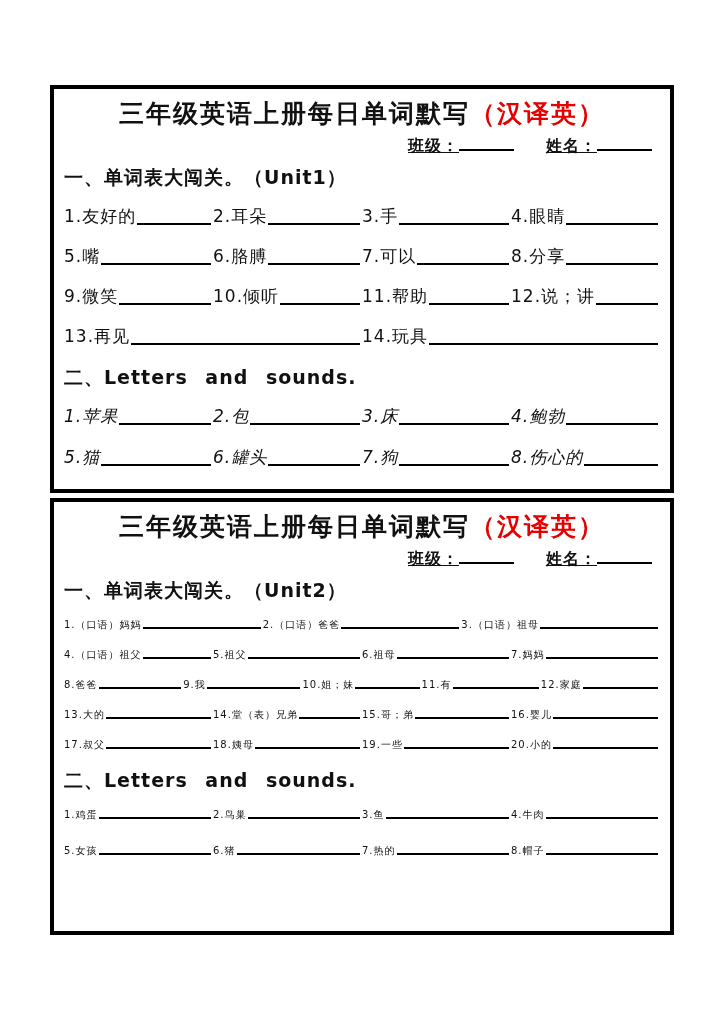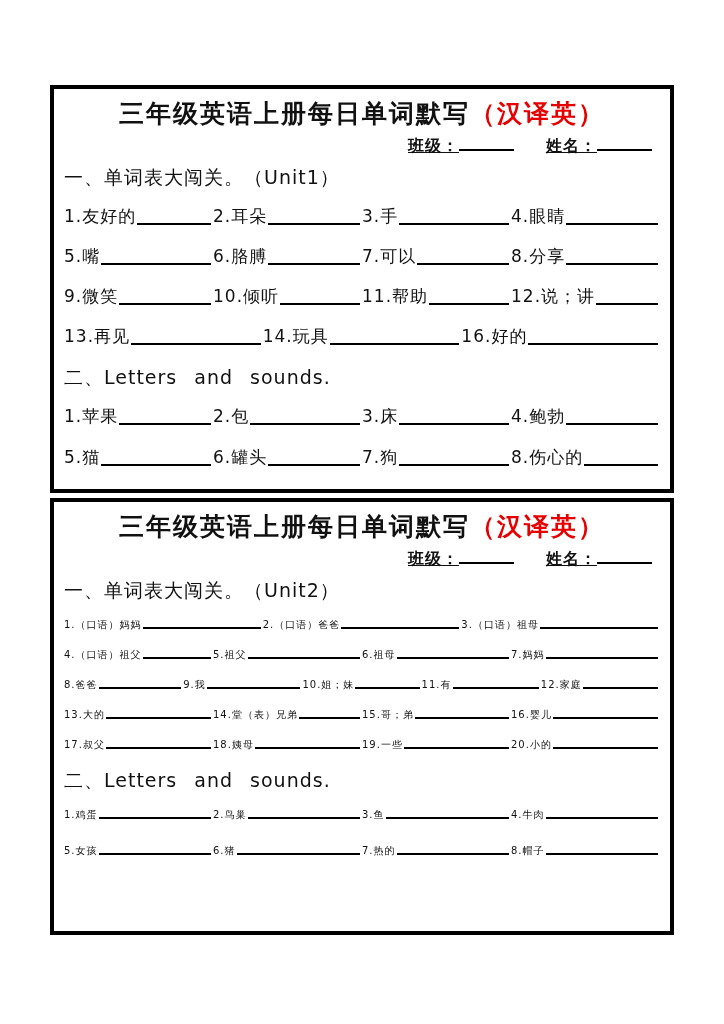--- a/index.html
+++ b/index.html
@@ -41,41 +41,41 @@
   }
   .idline .blank {
     display:inline-block;
     width:55px; height:14px;
     border-bottom:2px solid var(--line);
   }
   .idline .blank.first { margin-right:32px; }
 
   .sec-heading {
     font-size:19px;
-    font-weight:normal;
+    font-weight:bold;
     margin:8px 0 14px;
     letter-spacing:1px;
   }
   .sec-heading.latin { word-spacing:10px; }
 
   .wrow { display:flex; align-items:flex-end; margin-bottom:17px; }
   .witem { flex:1 1 0; display:flex; align-items:flex-end; min-width:0; }
   .wlabel { white-space:nowrap; font-size:17px; letter-spacing:1px; }
   .wline {
     flex:1 1 auto;
     border-bottom:2px solid var(--line);
     height:2px;
     margin:0 2px 3px 1px;
     min-width:14px;
   }
 
   .sheet-2 .wlabel { font-size:10px; }
   .sheet-2 .wrow { margin-bottom:16px; }
   .sheet-2 .sec2 .wrow { margin-bottom:22px; }
-  .sheet-1 .sec2 .wrow { margin-bottom:18px; }
+  .sheet-1 .sec2 .wrow { margin-bottom:18px;font-style:italic; }
 </style>
 </head>
 <body>
 
 <div class="page" id="sheets">
     <section class="sheet sheet-1">
       <h1 class="title"><span>三年级英语上册每日单词默写</span><span class="red">（汉译英）</span></h1>
       <div class="idline"><span>班级：</span><span class="blank first"></span><span>姓名：</span><span class="blank"></span></div>
       <h2 class="sec-heading">一、单词表大闯关。（Unit1）</h2>
       <div class="sec1">
@@ -133,24 +133,20 @@
             <span class="wline"></span>
           </span>
         </div>
         <div class="wrow">
           <span class="witem">
             <span class="wlabel">13.再见</span>
             <span class="wline"></span>
           </span>
           <span class="witem">
             <span class="wlabel">14.玩具</span>
-            <span class="wline"></span>
-          </span>
-          <span class="witem">
-            <span class="wlabel">16.好的</span>
             <span class="wline"></span>
           </span>
         </div>
       </div>
       <h2 class="sec-heading latin">二、Letters and sounds.</h2>
       <div class="sec2">
         <div class="wrow">
           <span class="witem">
             <span class="wlabel">1.苹果</span>
             <span class="wline"></span>

